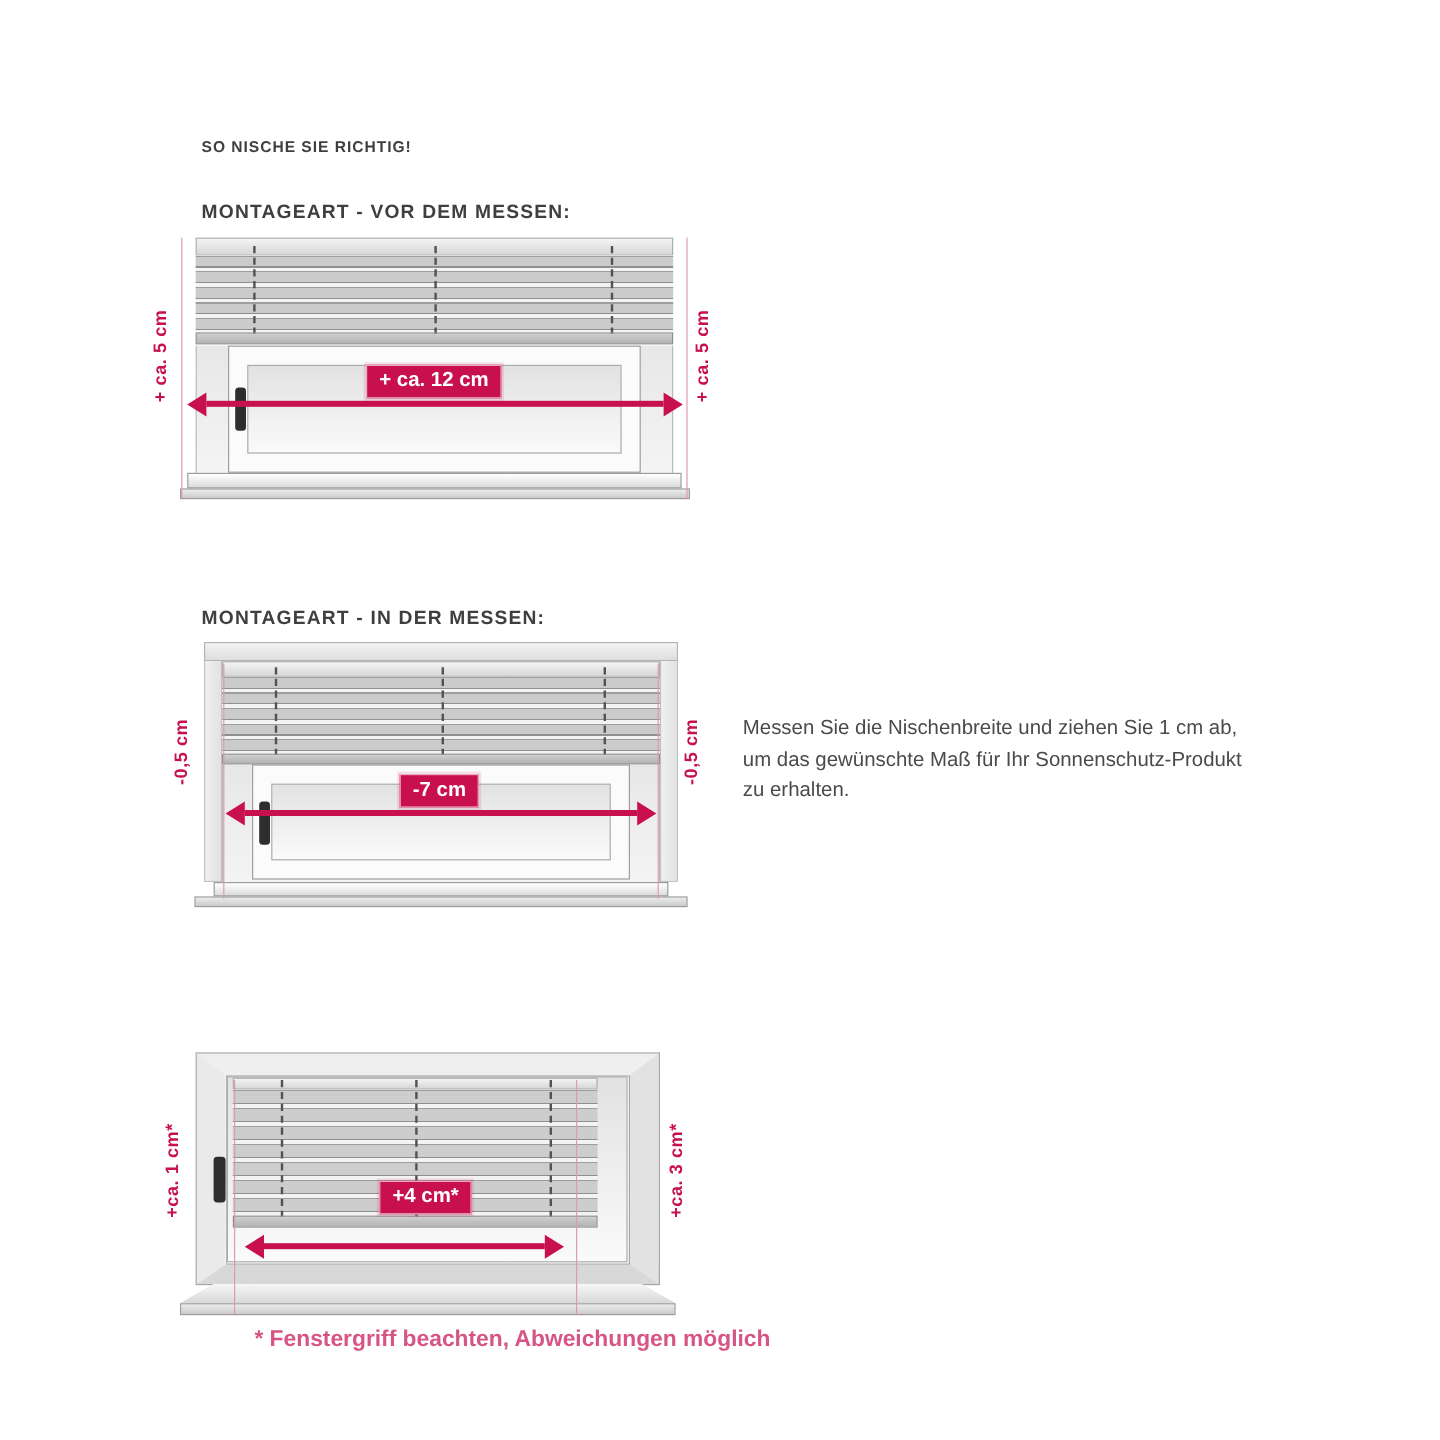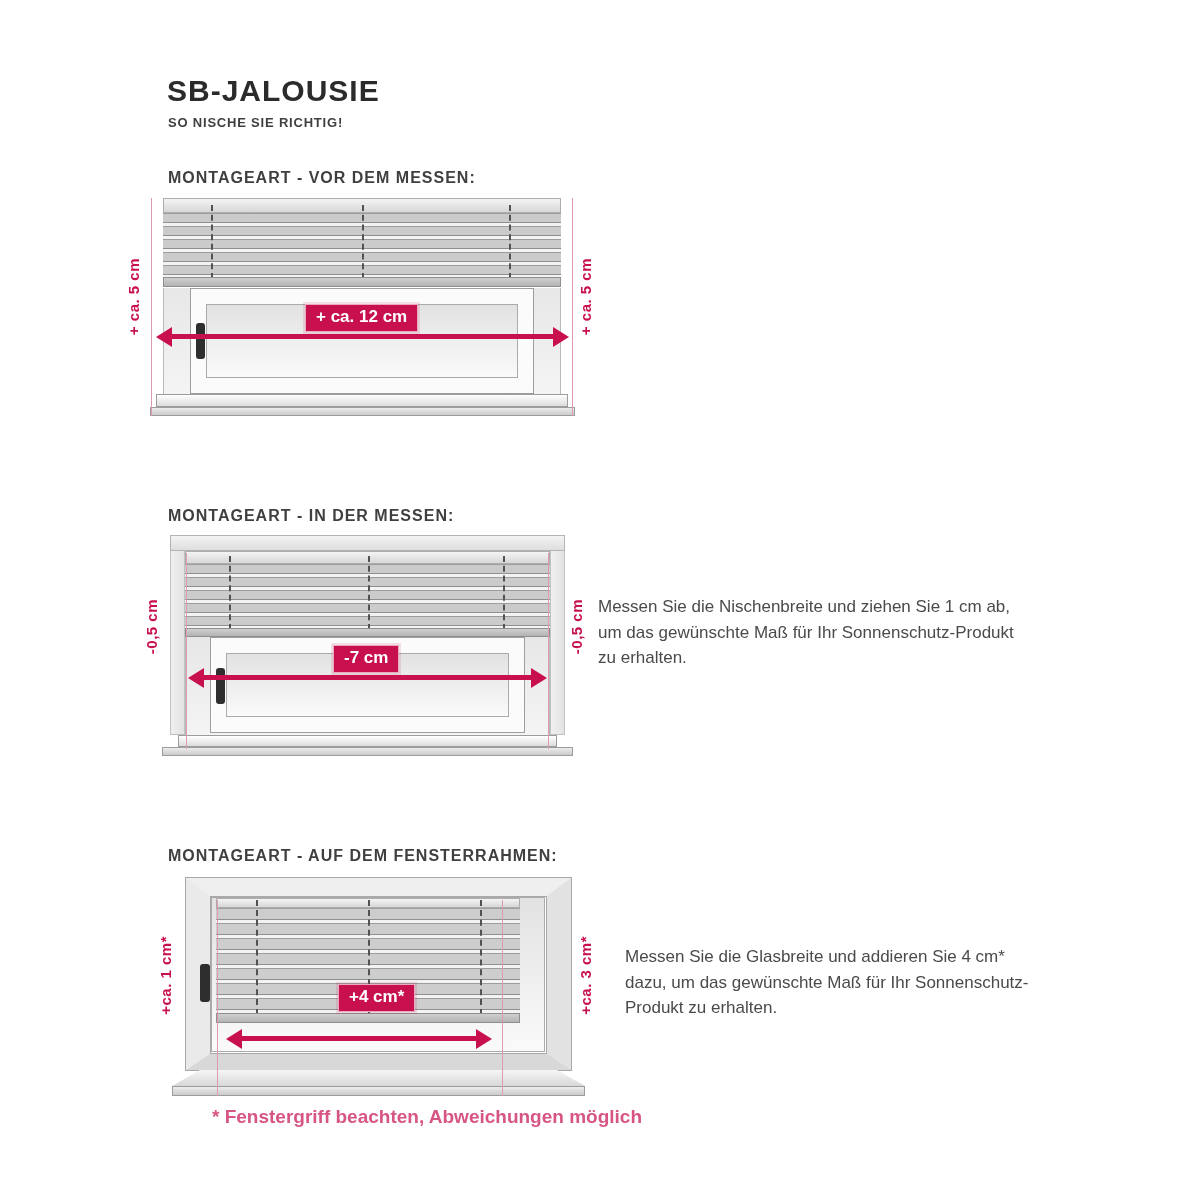--- a/index.html
+++ b/index.html
@@ -84,21 +84,20 @@
           border-color:#efefef #e2e2e2 #d8d8d8 #eaeaea;
           outline:1px solid #a8a8a8;box-shadow:inset 0 0 0 1px #a8a8a8;z-index:1;}
   .sill3{clip-path:polygon(0 100%,28px 0,calc(100% - 28px) 0,100% 100%);
          background:linear-gradient(#f6f6f6,#d8d8d8);z-index:2;}
 </style>
 </head>
 <body>
 
 <div class="page">
 
-  <div class="title">SB-JALOUSIE</div>
   <div class="subtitle">SO NISCHE SIE RICHTIG!</div>
 
   <div class="section-heading" style="top:169px">MONTAGEART - VOR DEM MESSEN:</div>
 
   <div class="diagram" style="left:150px;top:196px;width:425px;height:226px">
     <div class="guide" style="left:1px;top:2px;height:218px"></div>
     <div class="guide" style="left:422px;top:2px;height:218px"></div>
 
     <div class="blind" style="left:13px;top:2px;width:398px;height:90px">
       <div class="headrail" style="height:15px"></div>
@@ -152,25 +151,24 @@
     </div>
     <div class="sill-main" style="left:8px;top:200px;width:379px;height:12px"></div>
     <div class="sill-lip" style="left:-8px;top:212px;width:411px;height:9px"></div>
 
     <div class="arrow" style="left:34px;top:140px;width:327px"></div>
     <div class="badge" style="left:163px;top:110px">-7 cm</div>
     <div class="side-label" style="left:-26px;top:64px">-0,5 cm</div>
     <div class="side-label" style="left:399px;top:64px">-0,5 cm</div>
   </div>
 
-  <p class="desc" style="left:598px;top:594px">Messen Sie die Nischenbreite und ziehen Sie 1 cm ab, um das gewünschte Maß für Ihr Sonnenschutz-Produkt zu erhalten.</p>
+  <p class="desc" style="left:619px;top:594px">Messen Sie die Nischenbreite und ziehen Sie 1 cm ab, um das gewünschte Maß für Ihr Sonnenschutz-Produkt zu erhalten.</p>
 
-  <div class="section-heading" style="top:847px">MONTAGEART - AUF DEM FENSTERRAHMEN:</div>
 
-  <div class="diagram" style="left:186px;top:878px;width:396px;height:227px">
+  <div class="diagram" style="left:164px;top:878px;width:396px;height:227px">
     <div class="frame3" style="left:0;top:0;width:385px;height:192px"></div>
     <div class="glass" style="left:25px;top:19px;width:334px;height:155px;right:auto;bottom:auto"></div>
 
     <div class="blind" style="left:30px;top:20px;width:304px;height:125px;z-index:3">
       <div class="headrail" style="height:10px"></div>
       <div class="slats slats15" style="top:10px;height:105px">
         <div class="cord" style="left:13%"></div>
         <div class="cord" style="left:50%"></div>
         <div class="cord" style="left:87%"></div>
       </div>
@@ -184,17 +182,16 @@
 
     <div class="sill3" style="left:-14px;top:192px;width:413px;height:16px"></div>
     <div class="sill-lip" style="left:-14px;top:208px;width:413px;height:10px"></div>
 
     <div class="arrow" style="left:56px;top:158px;width:234px"></div>
     <div class="badge" style="left:152px;top:106px">+4 cm*</div>
     <div class="side-label" style="left:-28px;top:58px">+ca. 1 cm*</div>
     <div class="side-label" style="left:392px;top:58px">+ca. 3 cm*</div>
   </div>
 
-  <p class="desc" style="left:625px;top:944px">Messen Sie die Glasbreite und addieren Sie 4 cm* dazu, um das gewünschte Maß für Ihr Sonnenschutz-Produkt zu erhalten.</p>
 
   <div class="footnote">* Fenstergriff beachten, Abweichungen möglich</div>
 
 </div>
 
 </body></html>

